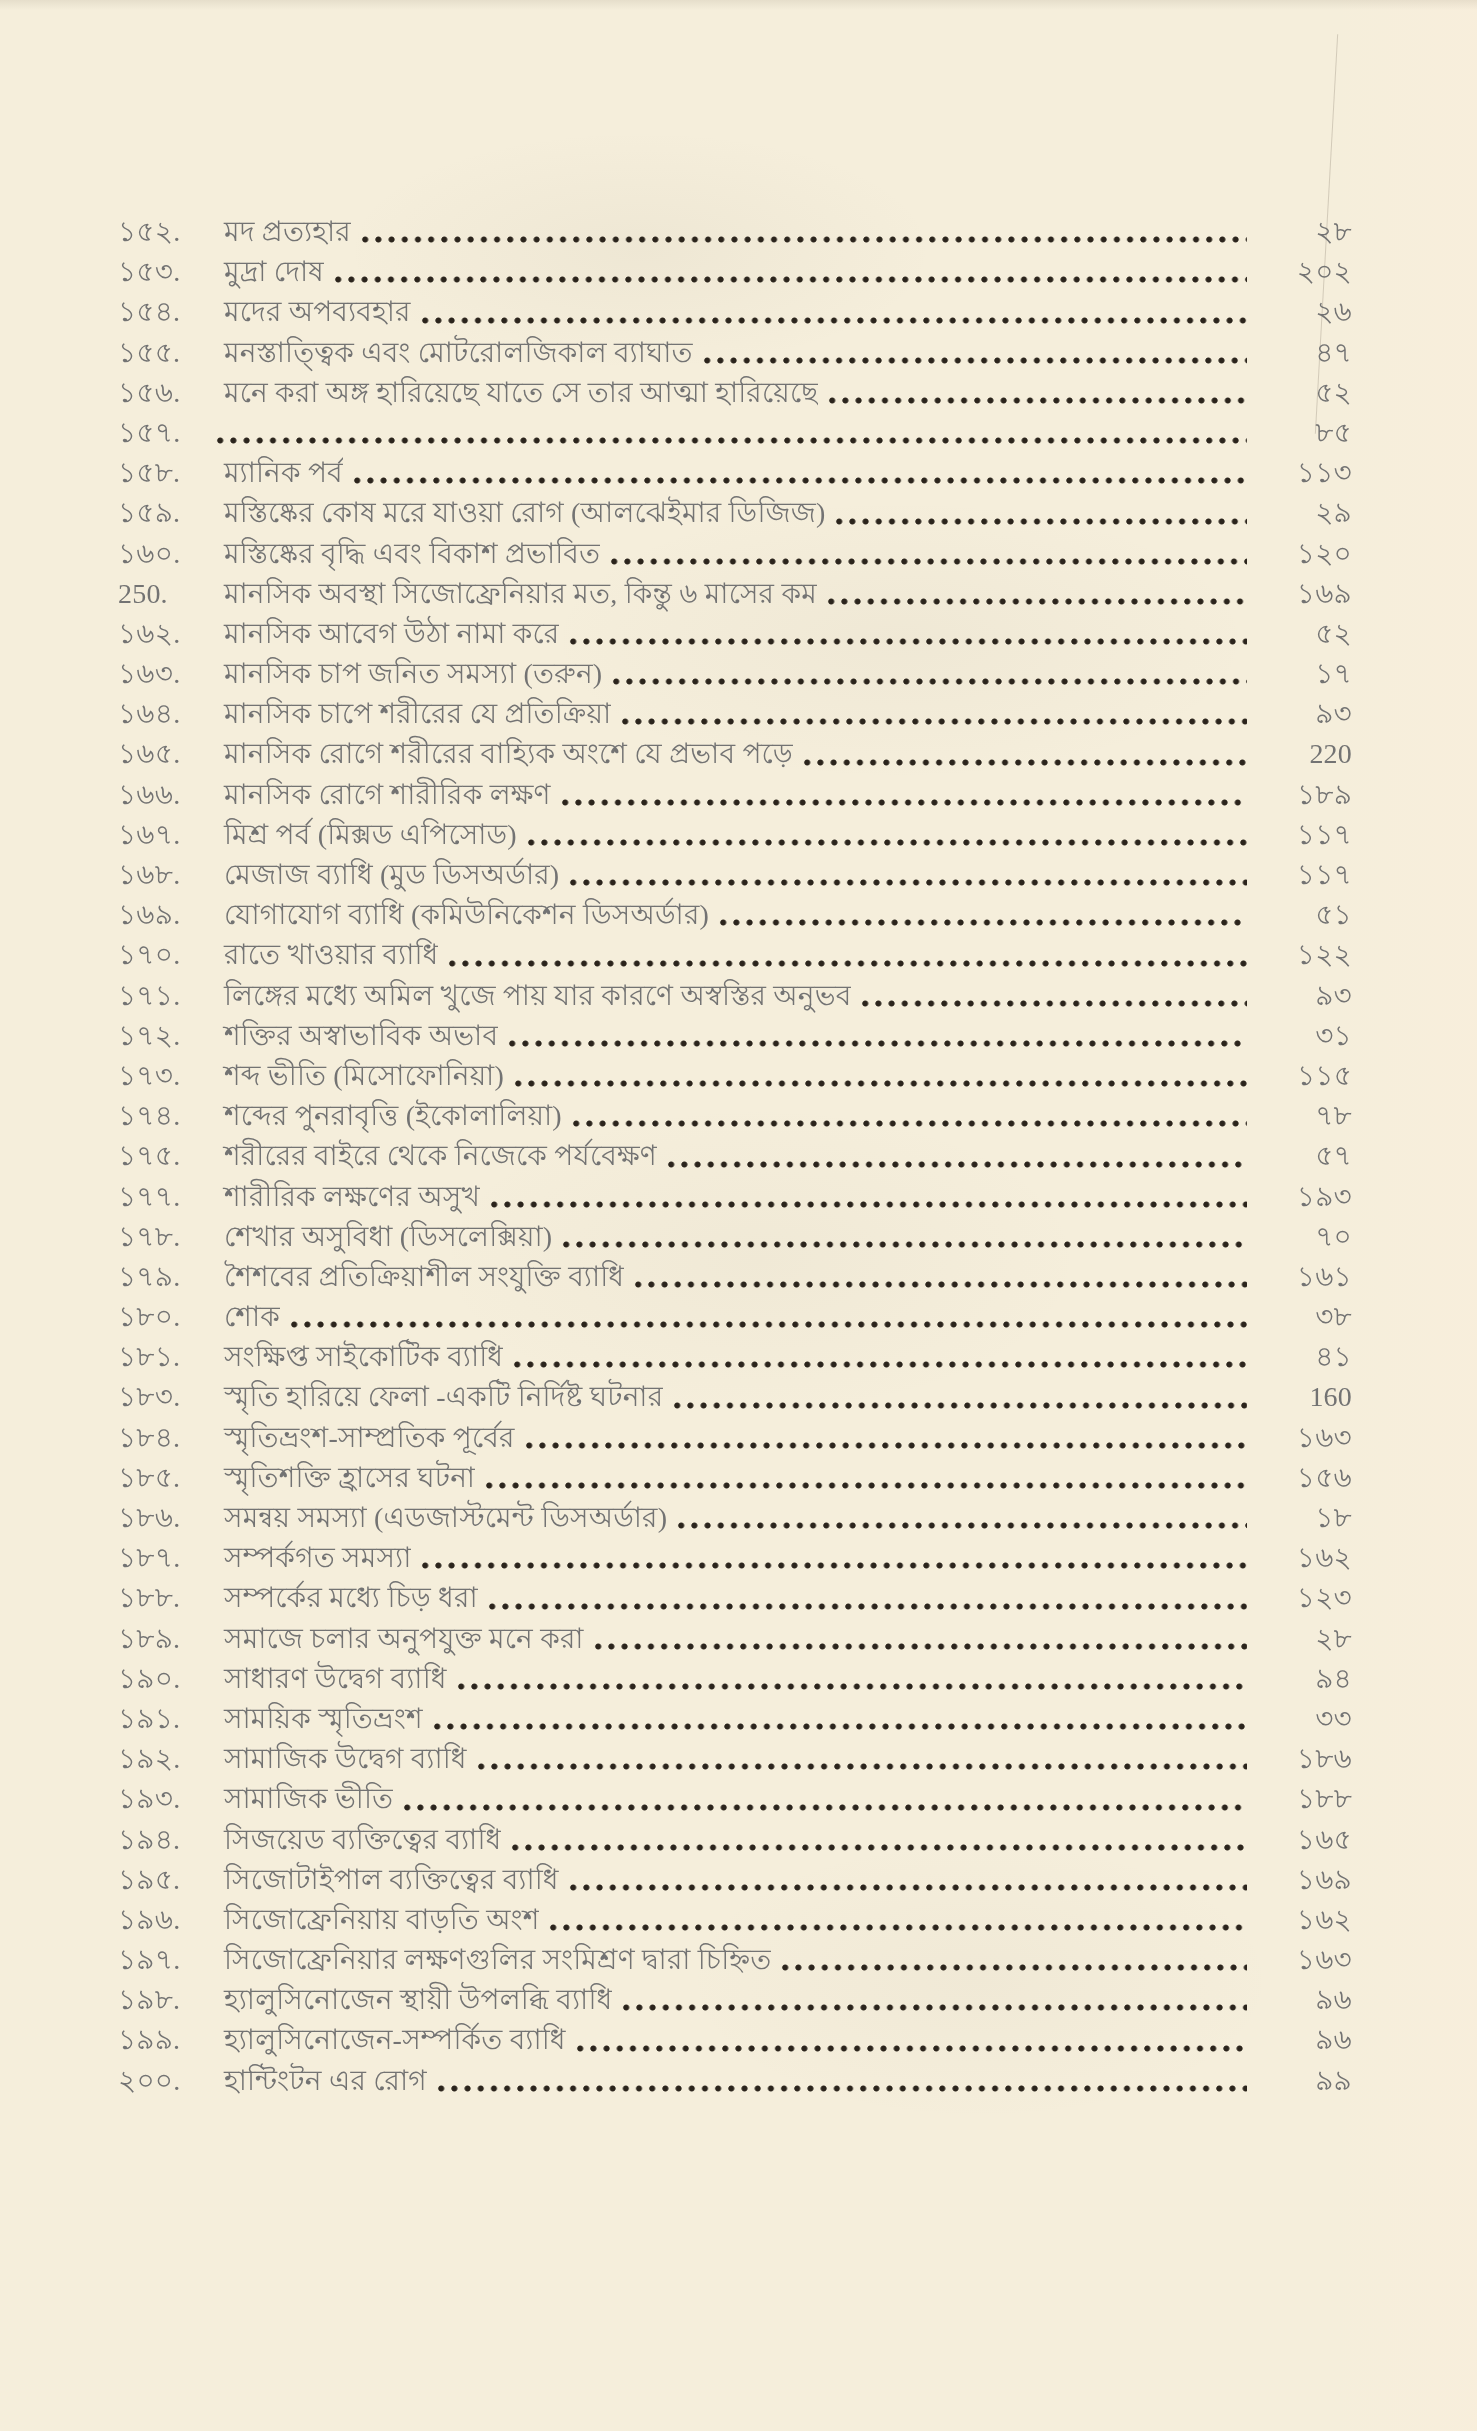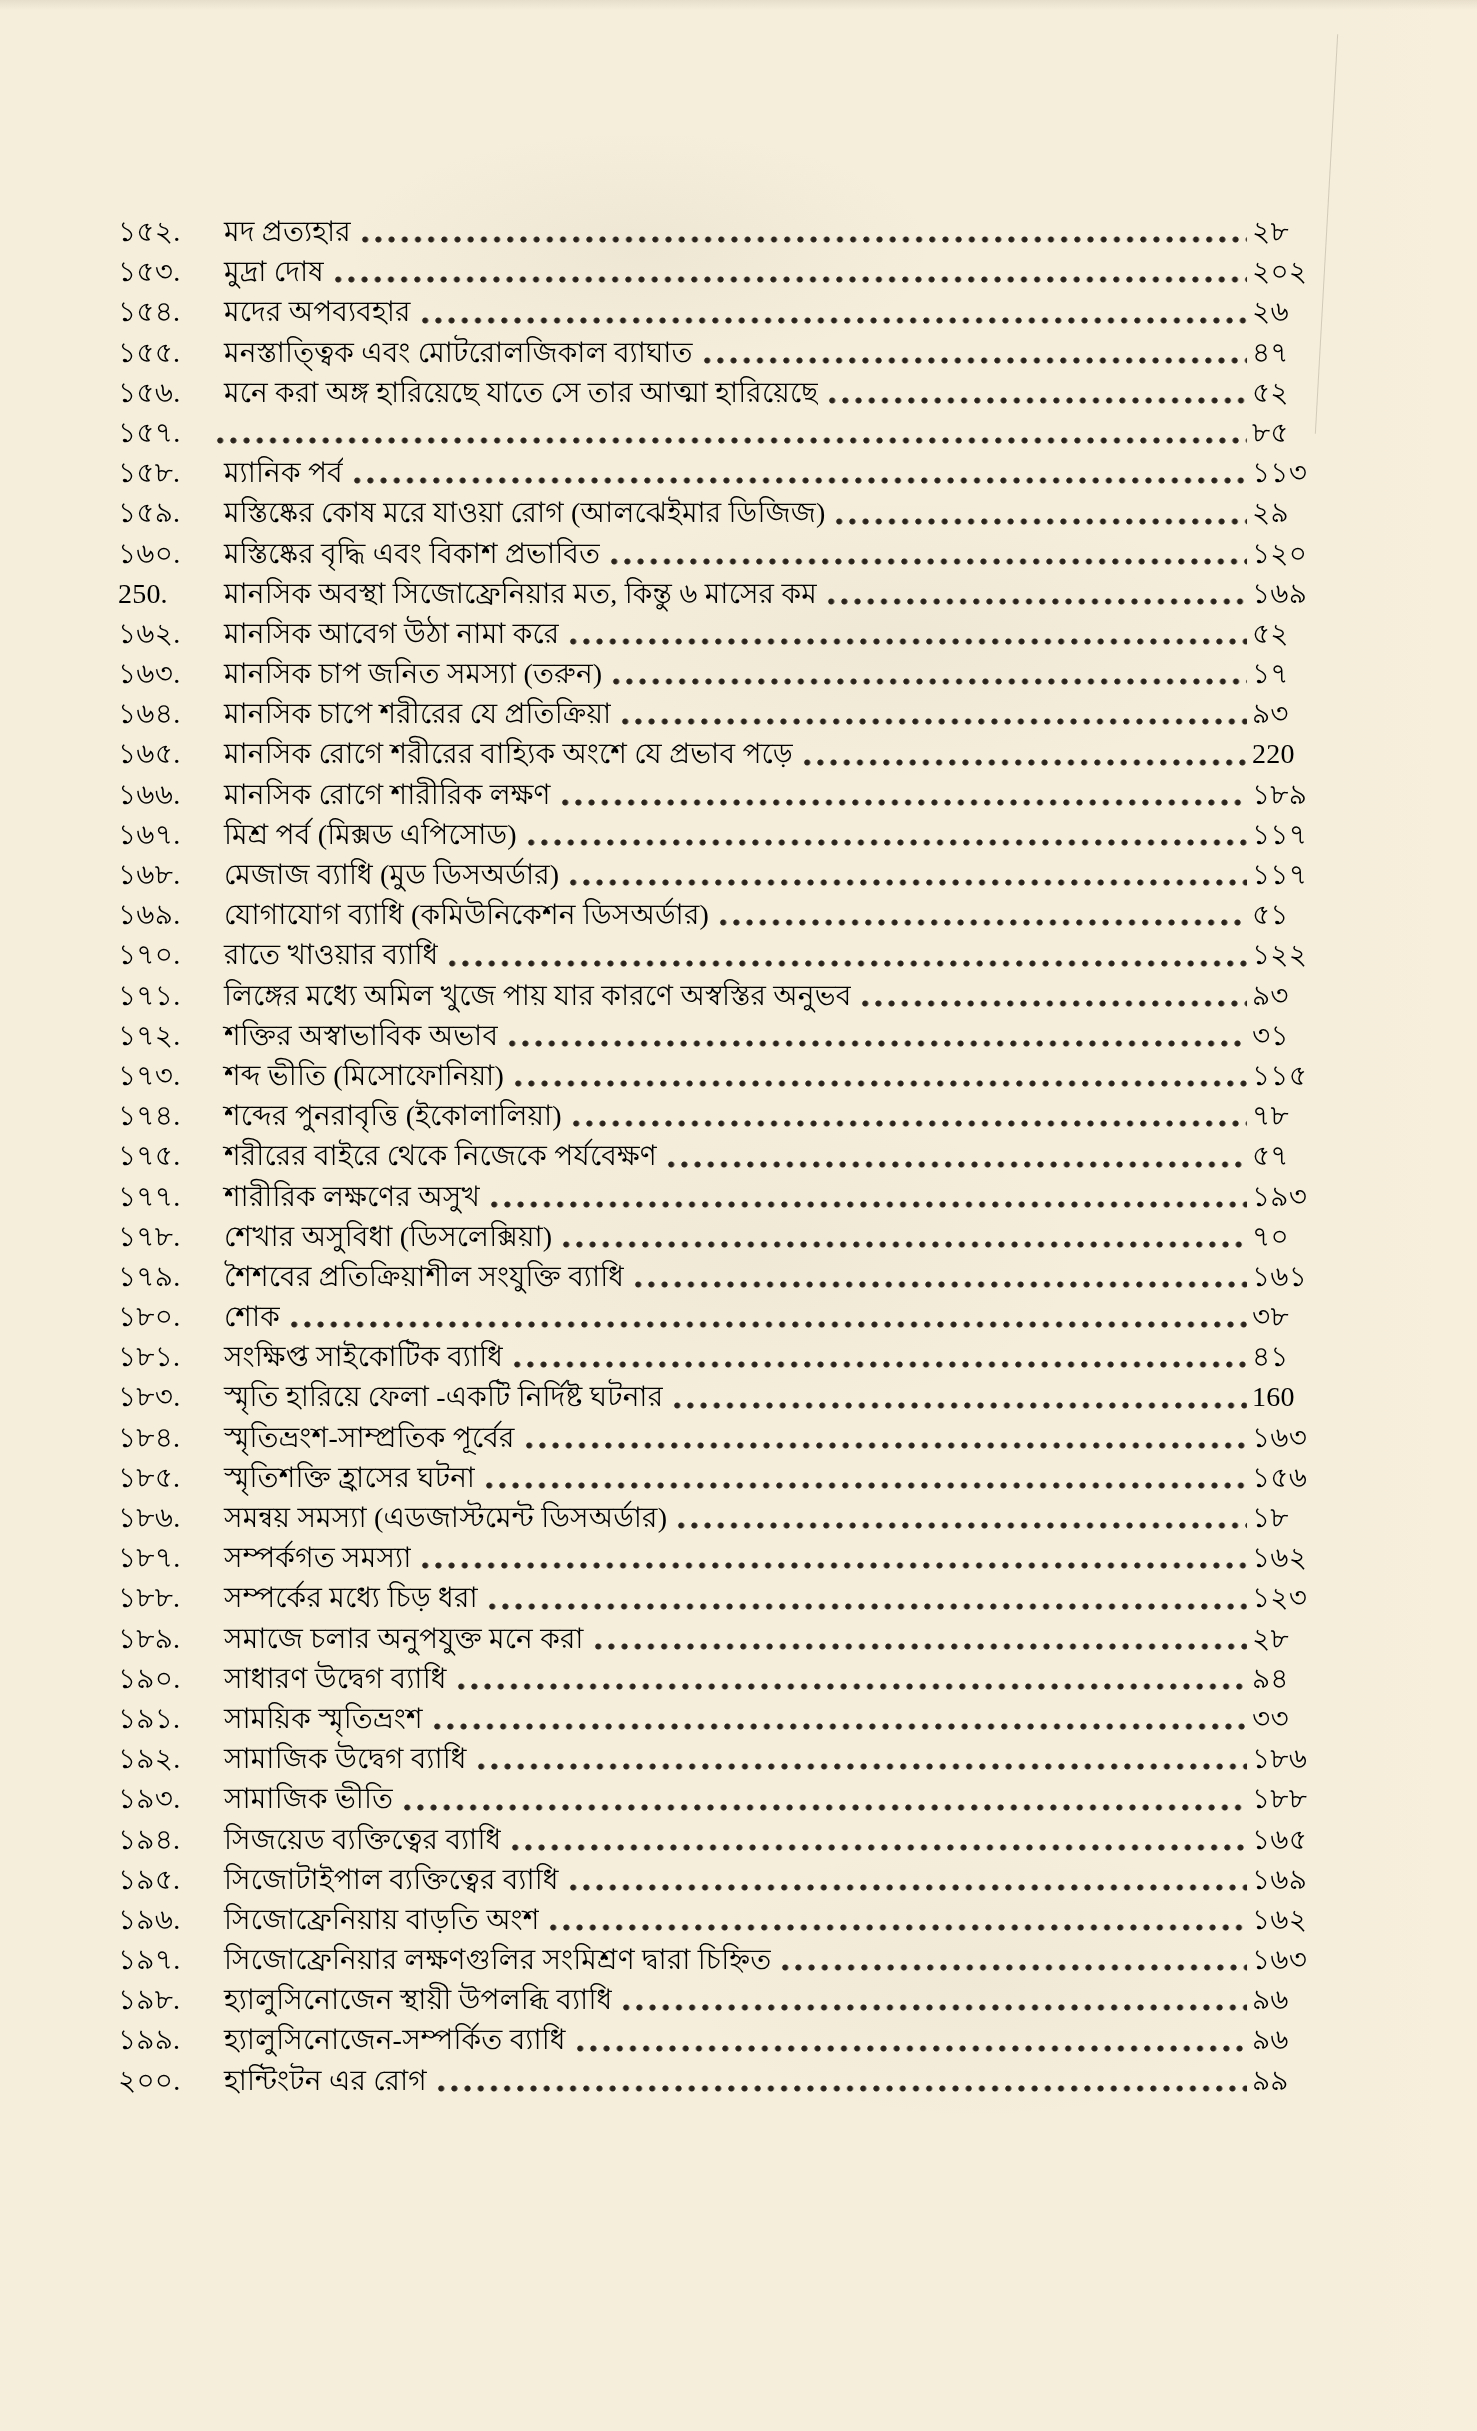--- a/index.html
+++ b/index.html
@@ -40,21 +40,21 @@
   }
   .row {
     display: flex;
     align-items: baseline;
     height: 40.2px;
     line-height: 40.2px;
     padding-left: 118px;
     margin-right: 125px;
     font-size: 28px;
     font-weight: 500;
-    color: #000000;
+    color: #737373;
     letter-spacing: 0.2px;
     white-space: nowrap;
   }
   .no {
     flex: none;
     width: 88px;
   }
   .title {
     flex: 0 1 auto;
     overflow: hidden;
@@ -66,21 +66,21 @@
     align-self: flex-end;
     height: 9px;
     margin: 0 5px 8px 10px;
     background-image: radial-gradient(circle at 4.2px 4.5px, #2b241c 2.6px, rgba(0,0,0,0) 3.4px);
     background-size: 13.2px 9px;
     background-repeat: repeat-x;
   }
   .pg {
     flex: none;
     width: 100px;
-    text-align: left;
+    text-align: right;
   }
 </style>
 </head>
 <body style="background: rgb(245, 238, 219);">
 
 <div class="paper-texture"></div>
 <div class="scratch"></div>
 
 <ol class="toc" id="toc-list" style="color: rgb(36, 29, 21);">
     <li class="row">

